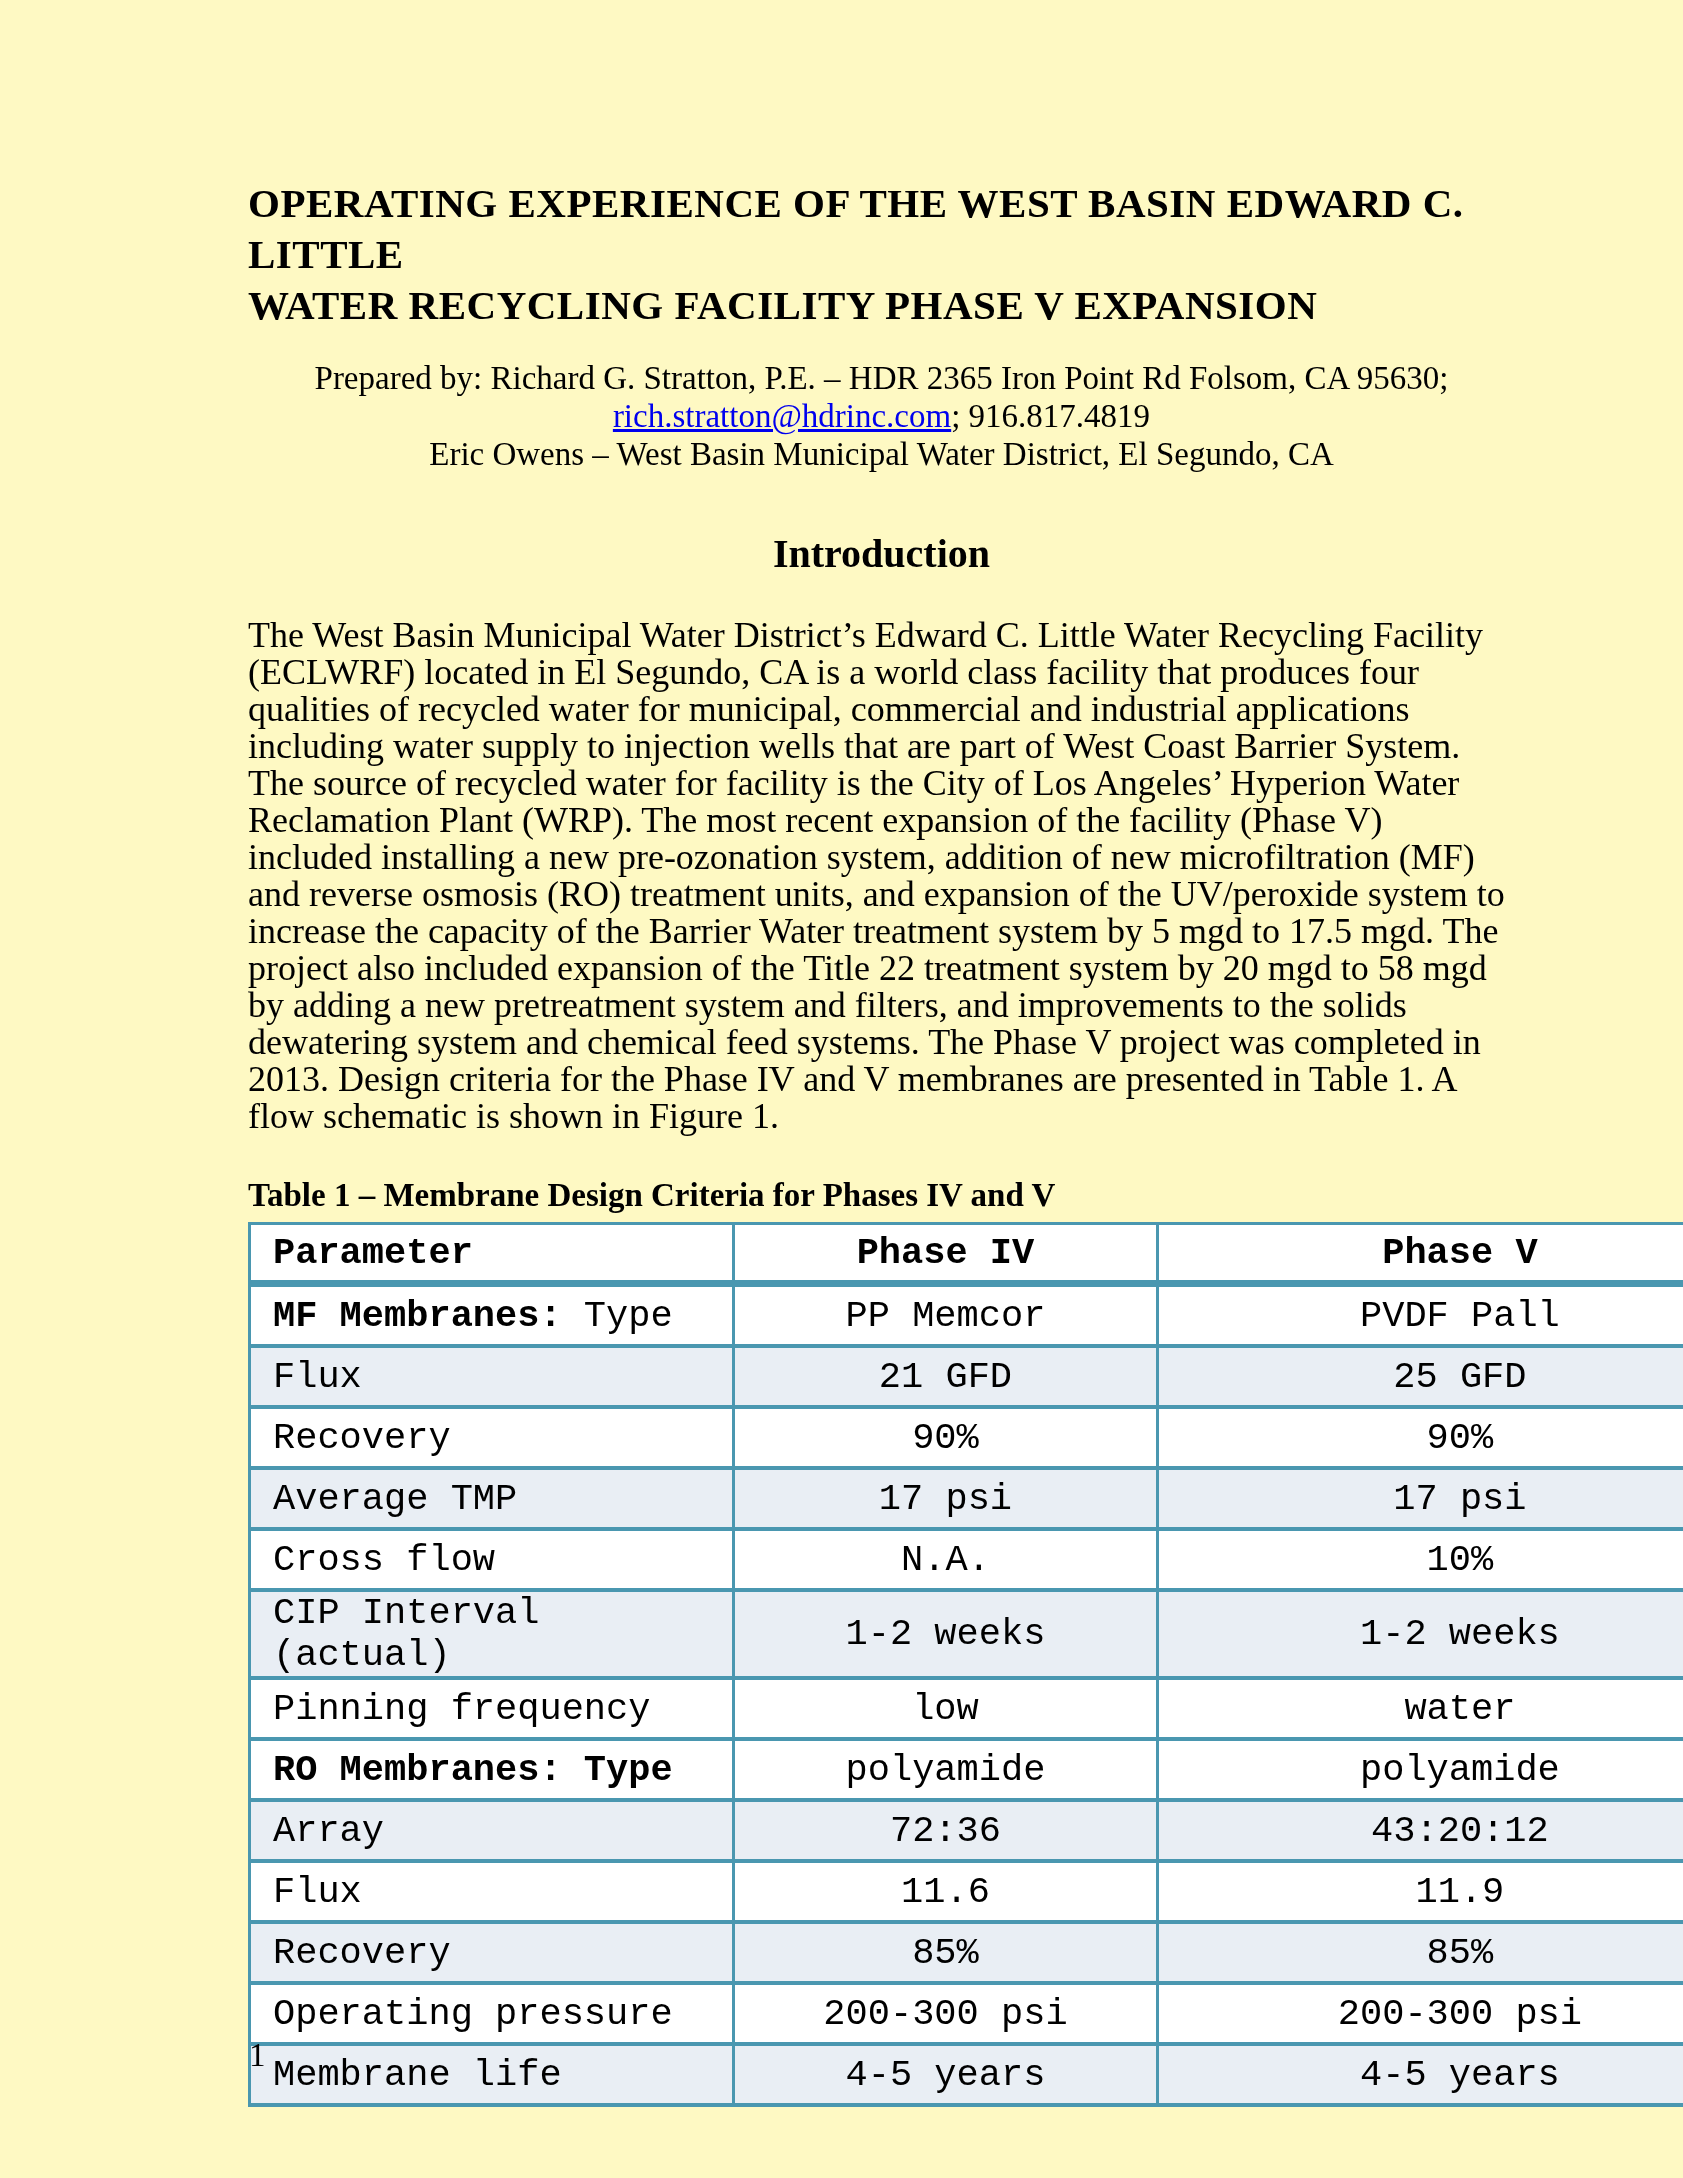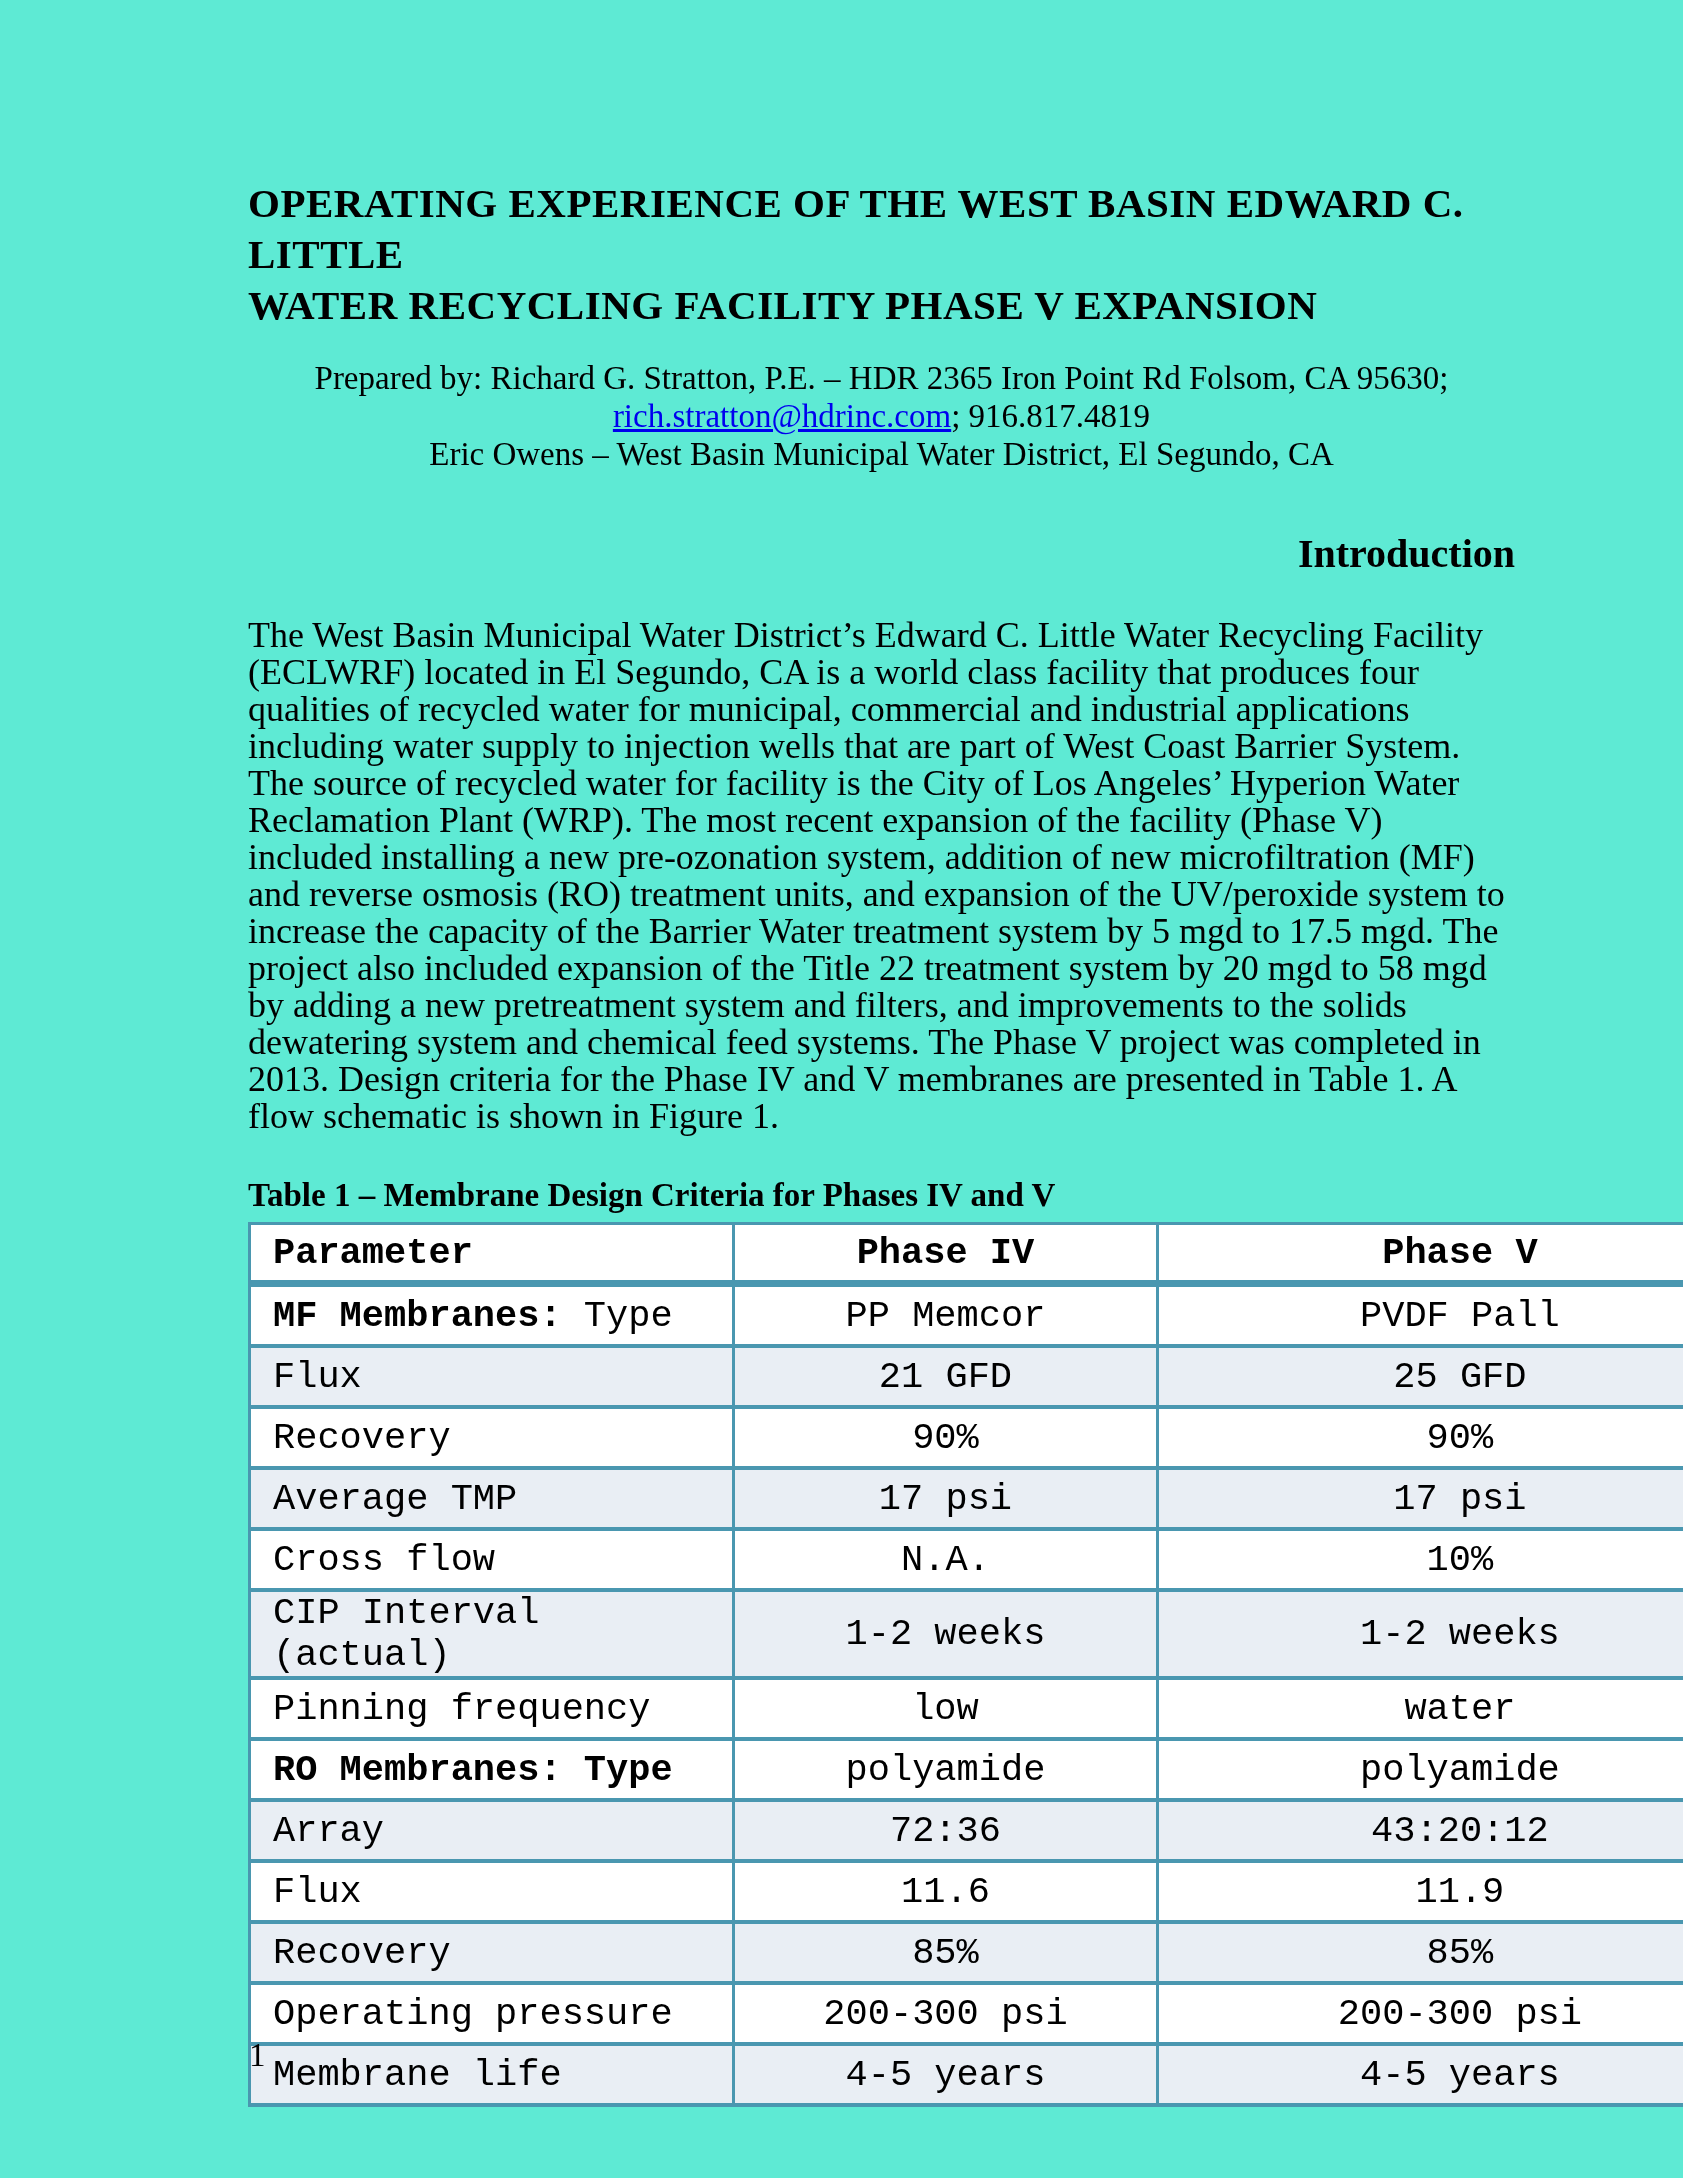--- a/index.html
+++ b/index.html
@@ -1,20 +1,20 @@
 <!DOCTYPE html>
 <html><head>
 <meta charset="utf-8">
 <style>
   html, body { margin: 0; padding: 0; background: #ffffff; }
   .page {
     position: relative;
     width: 1683px;
     height: 2178px;
-    background: #5eead4;
+    background: #fef9c3;
     box-sizing: border-box;
     padding: 178px 168px 0 248px;
     font-family: "Liberation Serif", serif;
     color: #000000;
     overflow: hidden;
   }
   .title-line {
     font-size: 41px;
     font-weight: bold;
     line-height: 51px;
@@ -25,21 +25,21 @@
     text-align: center;
     font-size: 33px;
     line-height: 38px;
   }
   .byline a {
     color: var(--link-blue, #0000EE);
     text-decoration: underline;
   }
   .intro-heading {
     margin-top: 57px;
-    text-align: right;
+    text-align: center;
     font-size: 40px;
     font-weight: bold;
   }
   .para {
     margin-top: 40px;
     font-size: 36px;
     line-height: 37px;
     text-align: left;
   }
   .caption {

